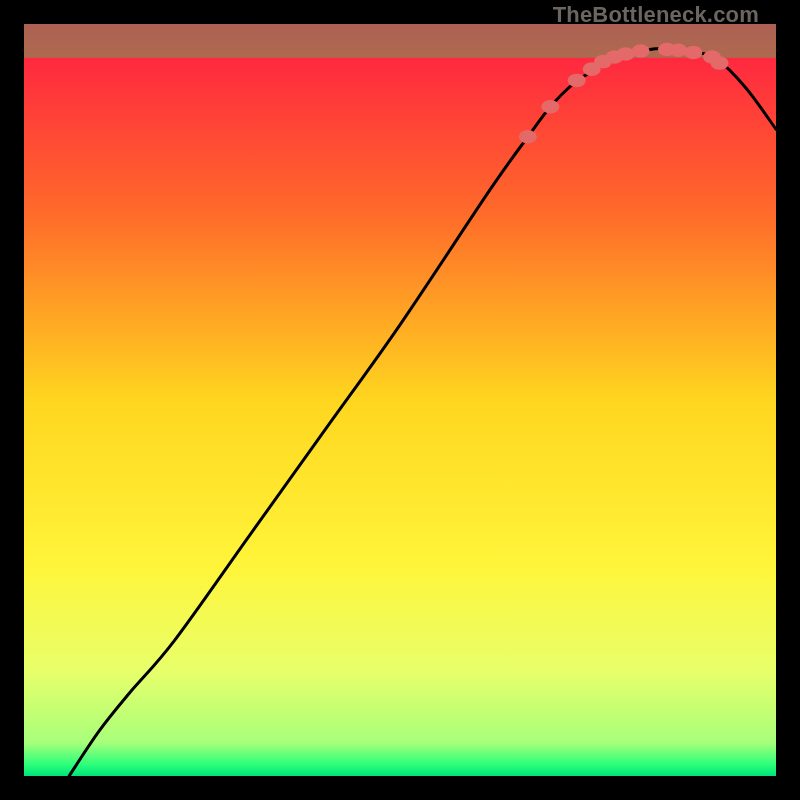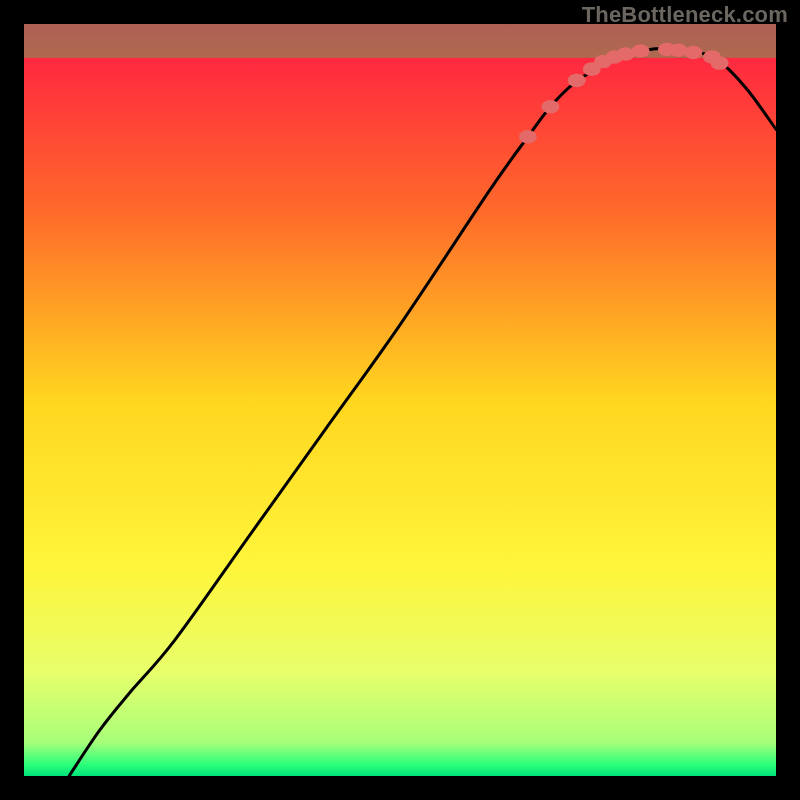--- a/index.html
+++ b/index.html
@@ -22,21 +22,21 @@
   .plot {
     position: absolute;
     left: 0;
     top: 0;
     width: 752px;
     height: 752px;
   }
   .watermark {
     position: absolute;
     top: 2px;
-    right: 12px;
+    right: 41px;
     color: #6b6760;
     font-size: 22px;
     font-weight: 600;
     letter-spacing: 0.2px;
     font-family: Arial, Helvetica, sans-serif;
   }
   svg { display: block; }
 </style>
 </head>
 <body>

